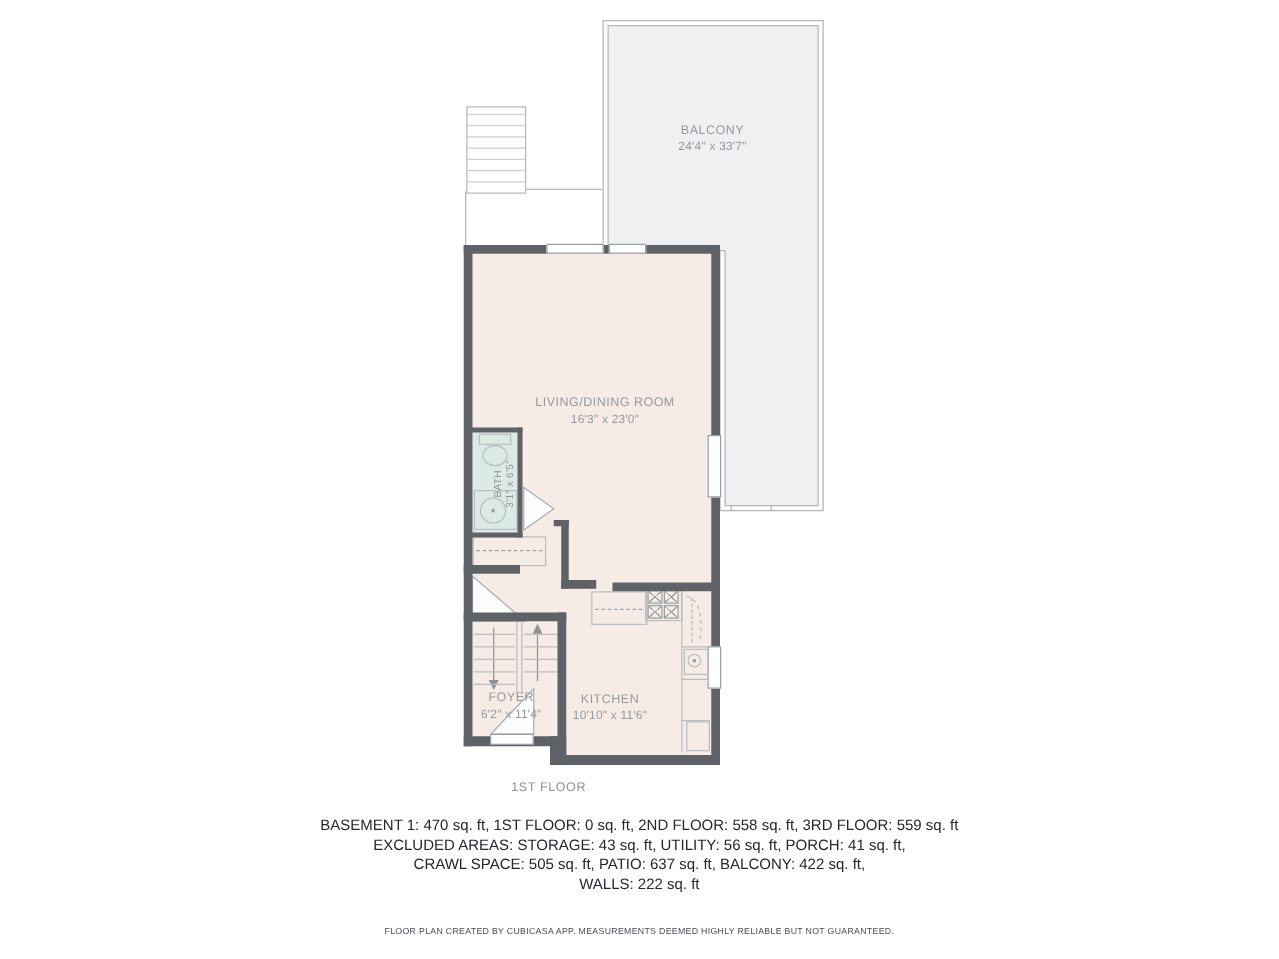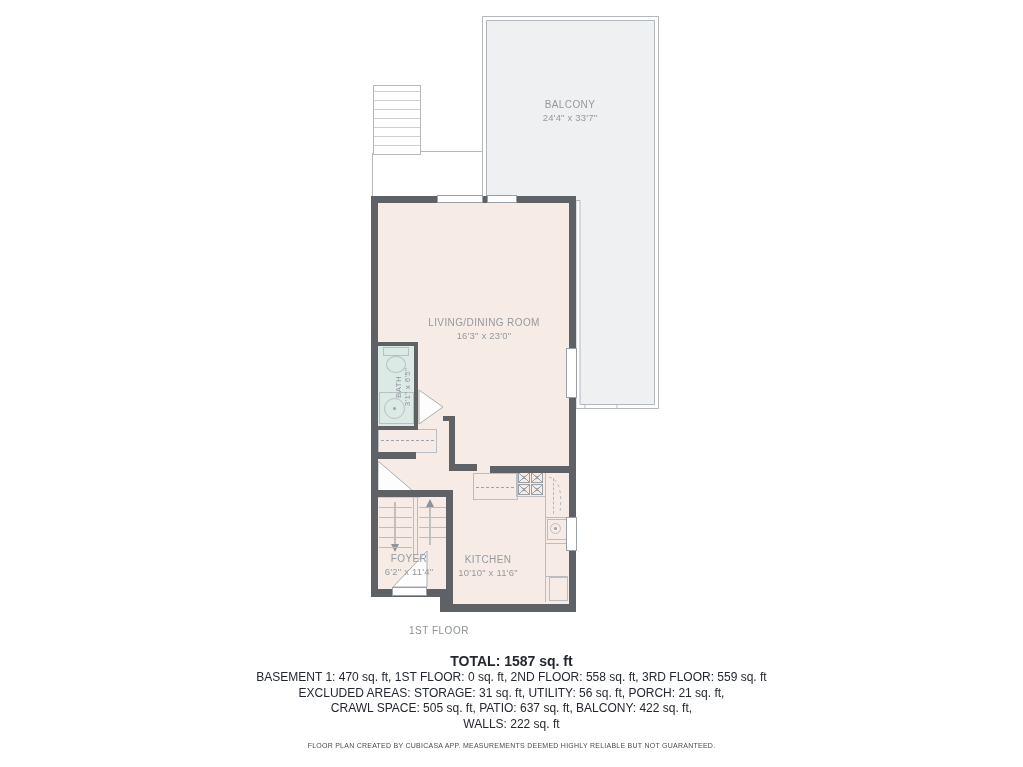--- a/index.html
+++ b/index.html
@@ -175,23 +175,22 @@
     <span class="rdims">10'10" x 11'6"</span>
   </div>
   <div class="room-label" style="left:409px;top:553px;">
     <span class="rname">FOYER</span>
     <span class="rdims">6'2" x 11'4"</span>
   </div>
 
   <div class="floor-tag">1ST FLOOR</div>
 
   <div class="summary">
-    <div class="total">TOTAL: 1587 sq. ft</div>
     <div class="sline">BASEMENT 1: 470 sq. ft, 1ST FLOOR: 0 sq. ft, 2ND FLOOR: 558 sq. ft, 3RD FLOOR: 559 sq. ft</div>
-    <div class="sline">EXCLUDED AREAS: STORAGE: 31 sq. ft, UTILITY: 56 sq. ft, PORCH: 21 sq. ft,</div>
+    <div class="sline">EXCLUDED AREAS: STORAGE: 43 sq. ft, UTILITY: 56 sq. ft, PORCH: 41 sq. ft,</div>
     <div class="sline">CRAWL SPACE: 505 sq. ft, PATIO: 637 sq. ft, BALCONY: 422 sq. ft,</div>
     <div class="sline">WALLS: 222 sq. ft</div>
   </div>
 
   <div class="footer">FLOOR PLAN CREATED BY CUBICASA APP. MEASUREMENTS DEEMED HIGHLY RELIABLE BUT NOT GUARANTEED.</div>
 
   <div class="north-n">N</div>
 
 </div>
 

